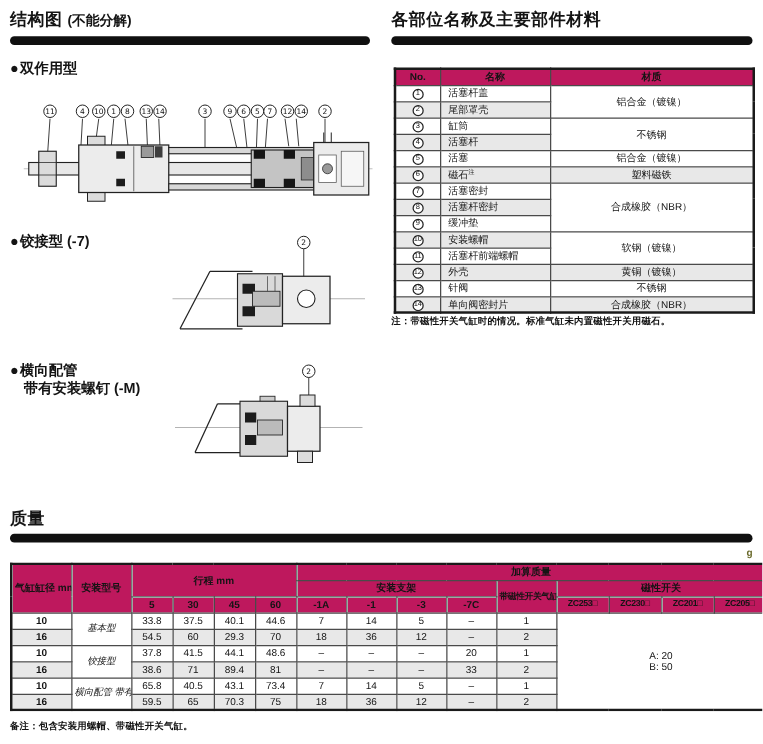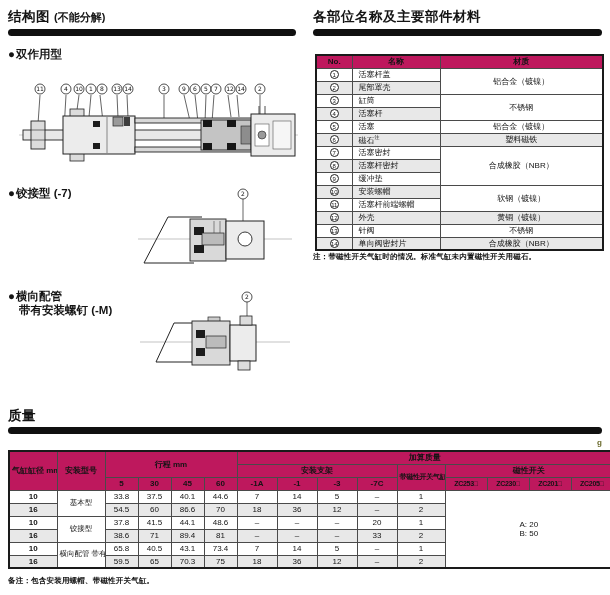--- a/index.html
+++ b/index.html
@@ -39,21 +39,21 @@
   }
   sup { font-size:5px; }
 
   
   .mass-wrap { width:602px; overflow:hidden; }
   .mass-table { width:604px; }
   .mass-table th { height:13px; }
   .mass-table td { height:13px; }
   .pre { white-space:pre-line; line-height:1.15; }
   .bore-cell { font-weight:bold; }
-  .mount-cell { font-size:7.5px; }
+  .mount-cell { font-size:7.5px;font-style:italic; }
   .th-small { font-size:7px; letter-spacing:-0.3px; }
   .switch-merged { background:#fff; font-size:8px; }
   .switch-merged .pre { text-align:right; display:inline-block; }
   .unit-label { font-size:8px; font-weight:bold; color:#6b6b2d; }
 
   
   svg text.co { font-size:6px; font-family:"DejaVu Sans",sans-serif; text-anchor:middle; fill:#111; }
 </style>
 </head>
 <body>
@@ -410,21 +410,21 @@
     <td>5</td>
     <td>–</td>
     <td>1</td>
     <td rowspan="6" colspan="4" class="switch-merged"><span class="pre">A:  20
 B:  50</span></td>
   </tr>
   <tr class="stripe">
     <td class="bore-cell">16</td>
     <td>54.5</td>
     <td>60</td>
-    <td>86.6</td>
+    <td>29.3</td>
     <td>70</td>
     <td>18</td>
     <td>36</td>
     <td>12</td>
     <td>–</td>
     <td>2</td>
   </tr>
   <tr>
     <td class="bore-cell">10</td>
     <td rowspan="2" class="mount-cell white-cell">铰接型</td>

